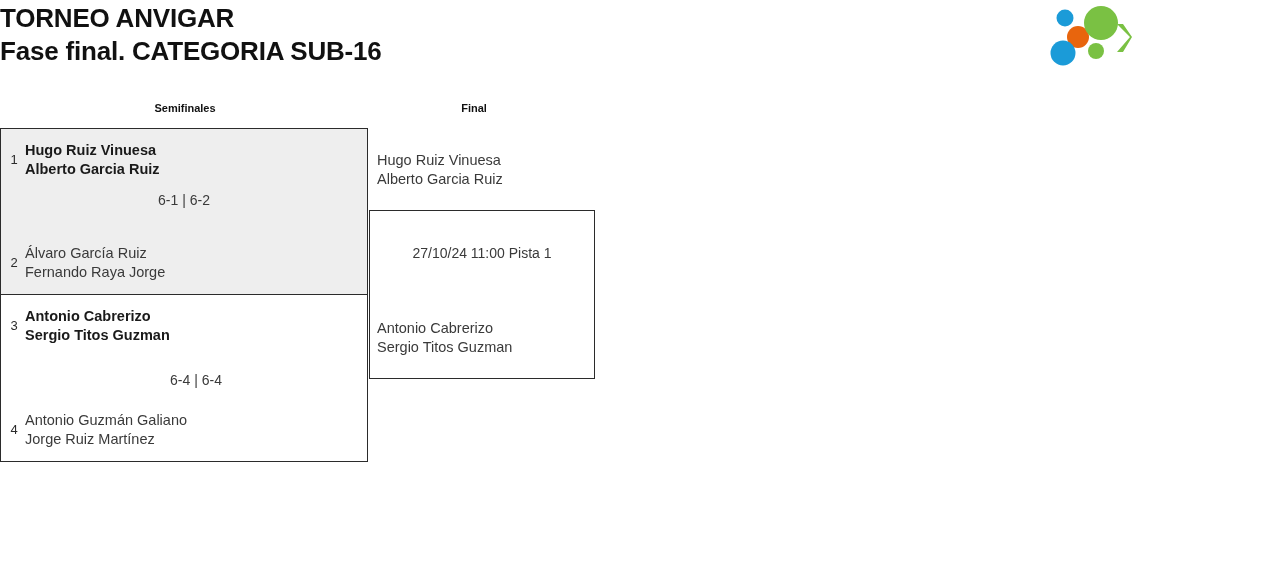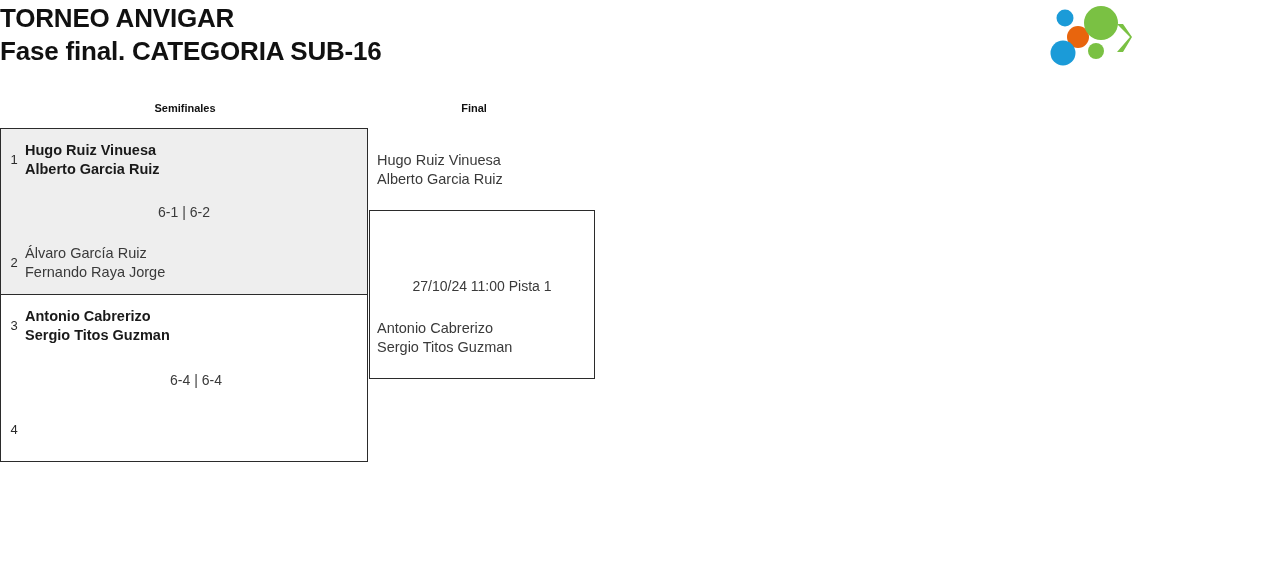--- a/index.html
+++ b/index.html
@@ -155,21 +155,21 @@
 
   .sf-score {
     position: absolute;
     left: 0;
     width: 368px;
     text-align: center;
     font-size: 14px;
     color: #3a3a3a;
     line-height: 18px;
   }
-  #sf-score-1 { top: 203px; }
+  #sf-score-1 { top: 191px; }
   #sf-score-2 { top: 371px; padding-left: 12px; }
 
   
   #final-match {
     position: absolute;
     left: 369px;
     top: 210px;
     width: 226px;
     height: 169px;
     border: 1px solid #2b2b2b;
@@ -178,21 +178,20 @@
   }
   #final-info {
     position: absolute;
     left: 0;
     top: 33px;
     width: 224px;
     text-align: center;
     font-size: 14px;
     color: #3a3a3a;
     line-height: 18px;
-    margin-top: 33px;
   }
 
   
   .finalist {
     position: absolute;
     left: 377px;
     width: 210px;
   }
   #finalist-top { top: 151px; }
   #finalist-bottom { top: 319px; }
@@ -259,20 +258,24 @@
     <div class="team team-top winner">
       <div class="seed">3</div>
       <div class="team-names">
         <div class="player">Antonio Cabrerizo</div>
         <div class="player">Sergio Titos Guzman</div>
       </div>
     </div>
 
     <div class="team team-bottom loser">
       <div class="seed">4</div>
+      <div class="team-names">
+        <div class="player">Antonio Guzmán Galiano</div>
+        <div class="player">Jorge Ruiz Martínez</div>
+      </div>
     </div>
 
   </div>
 
   <div class="sf-score" id="sf-score-2">6-4 | 6-4</div>
 
   <div id="final-match">
     <div id="final-info">27/10/24 11:00 Pista 1</div>
   </div>
 

